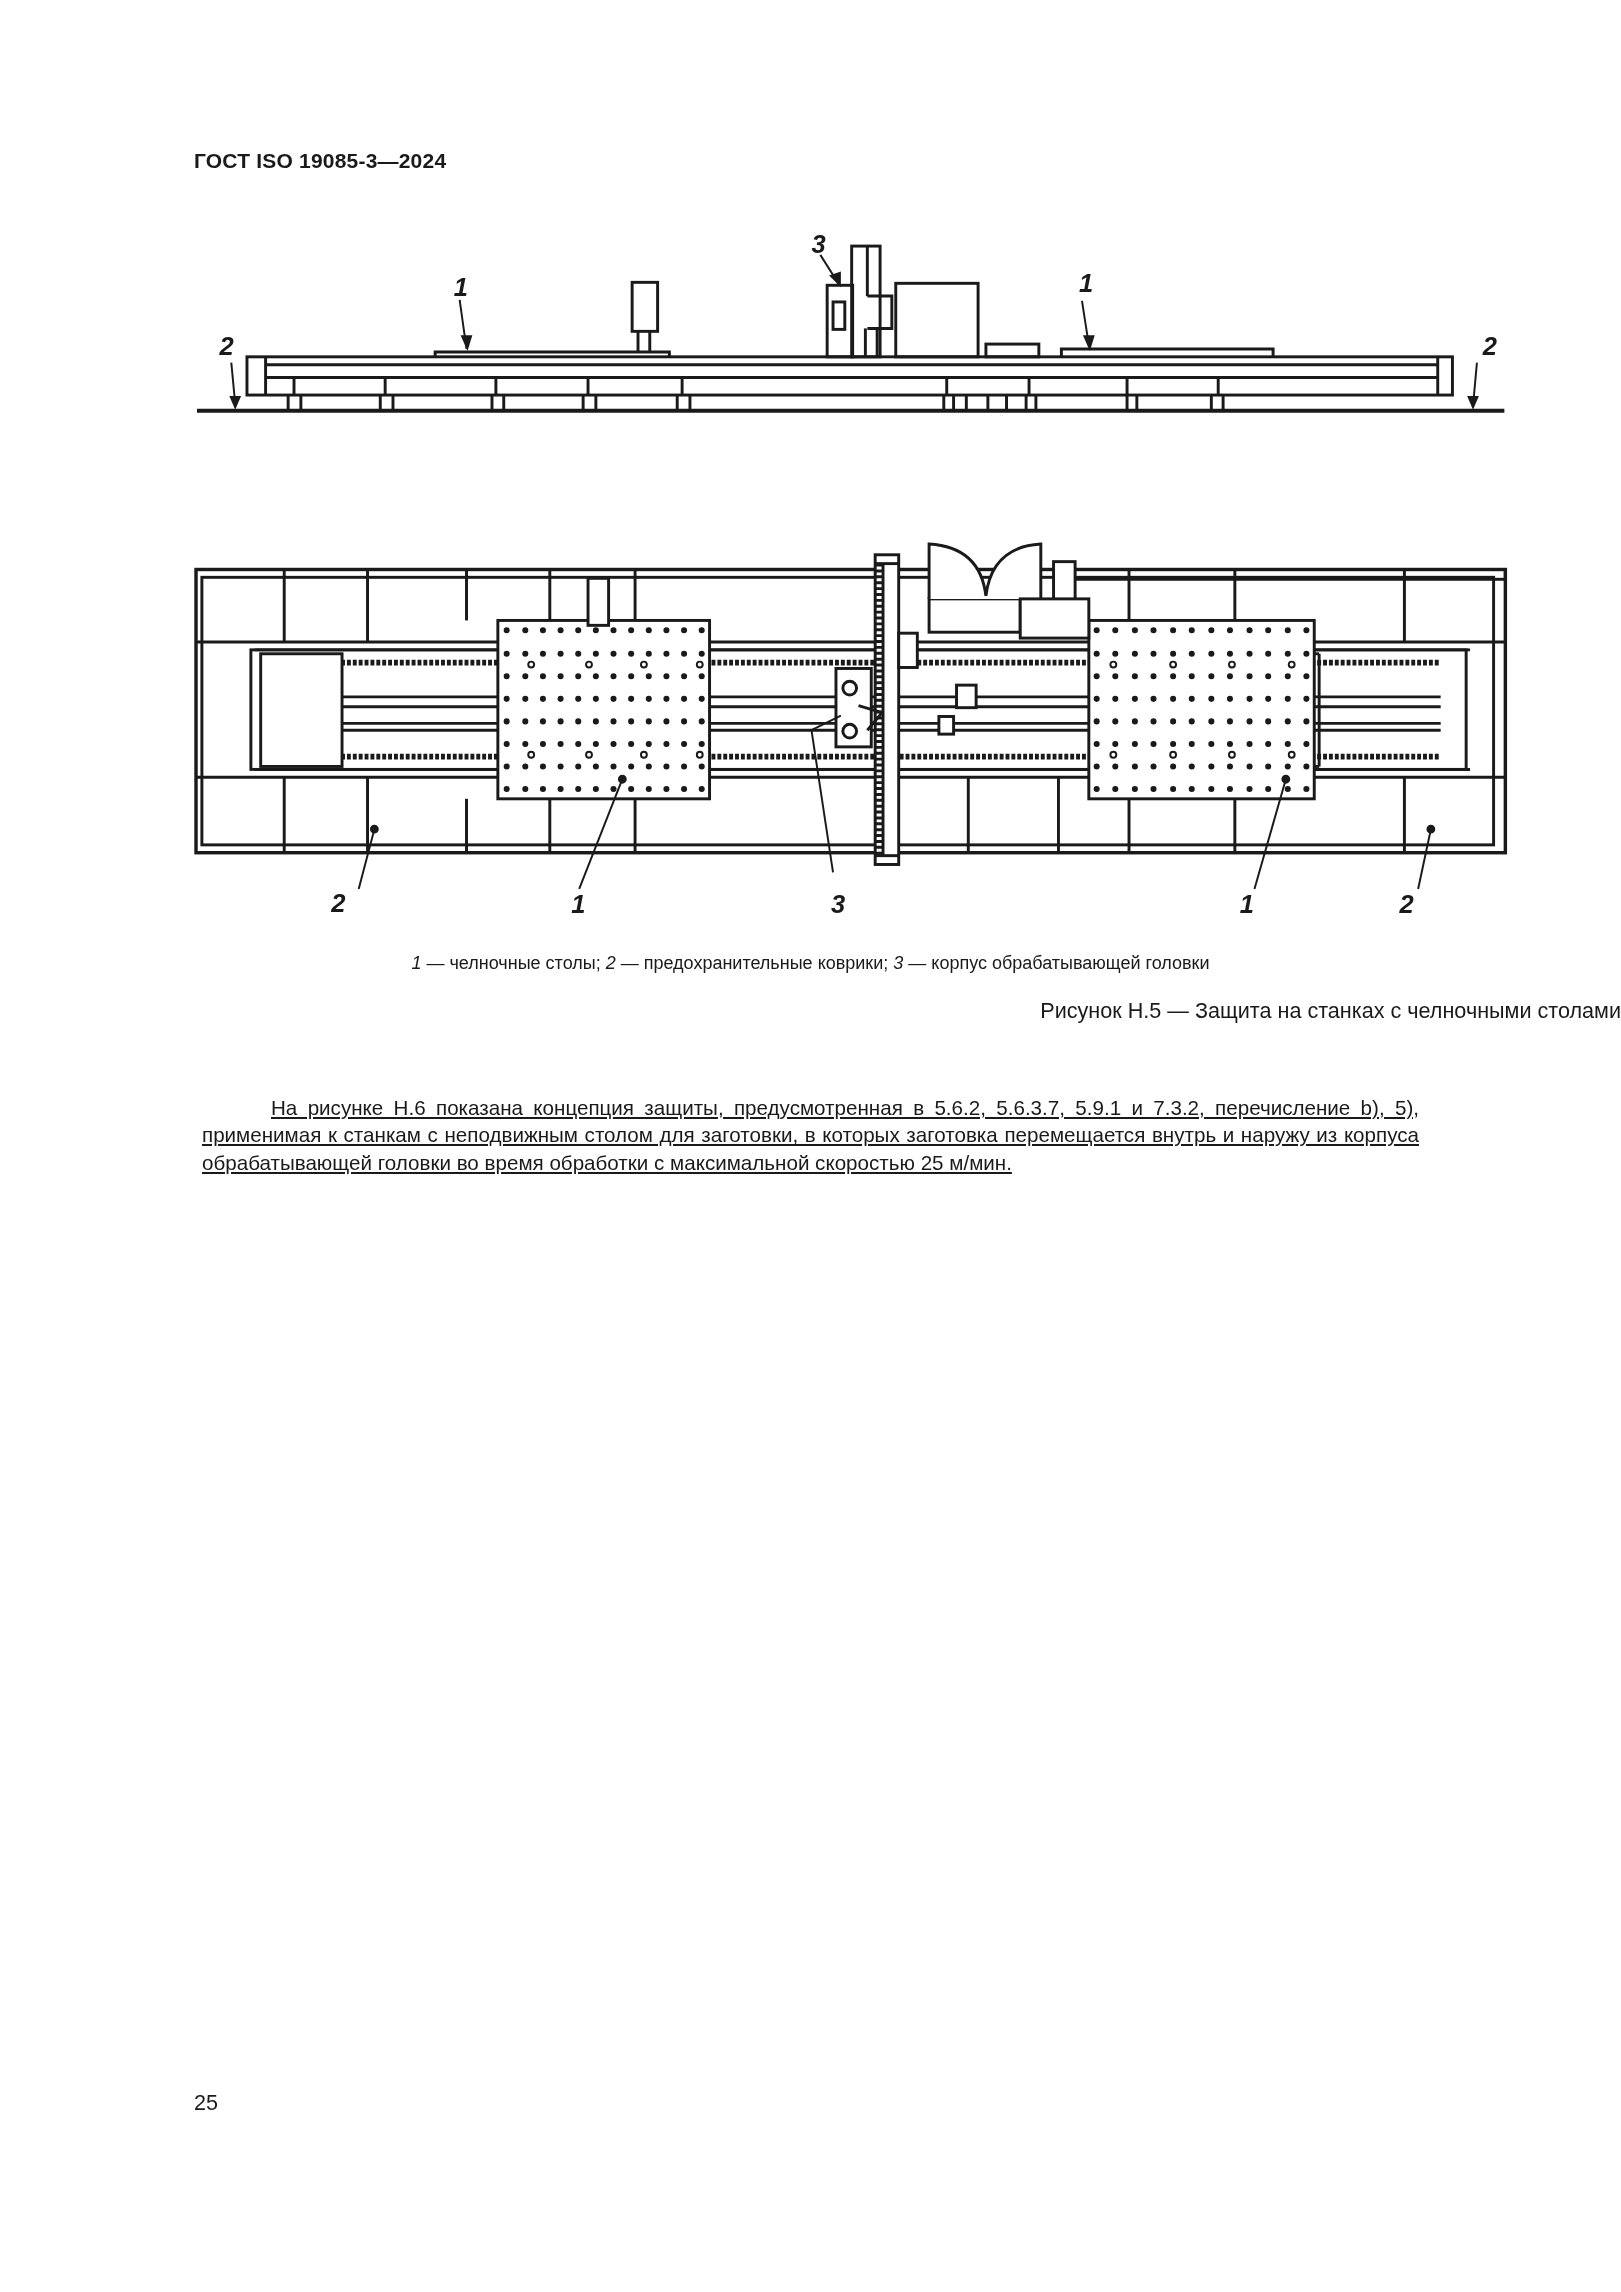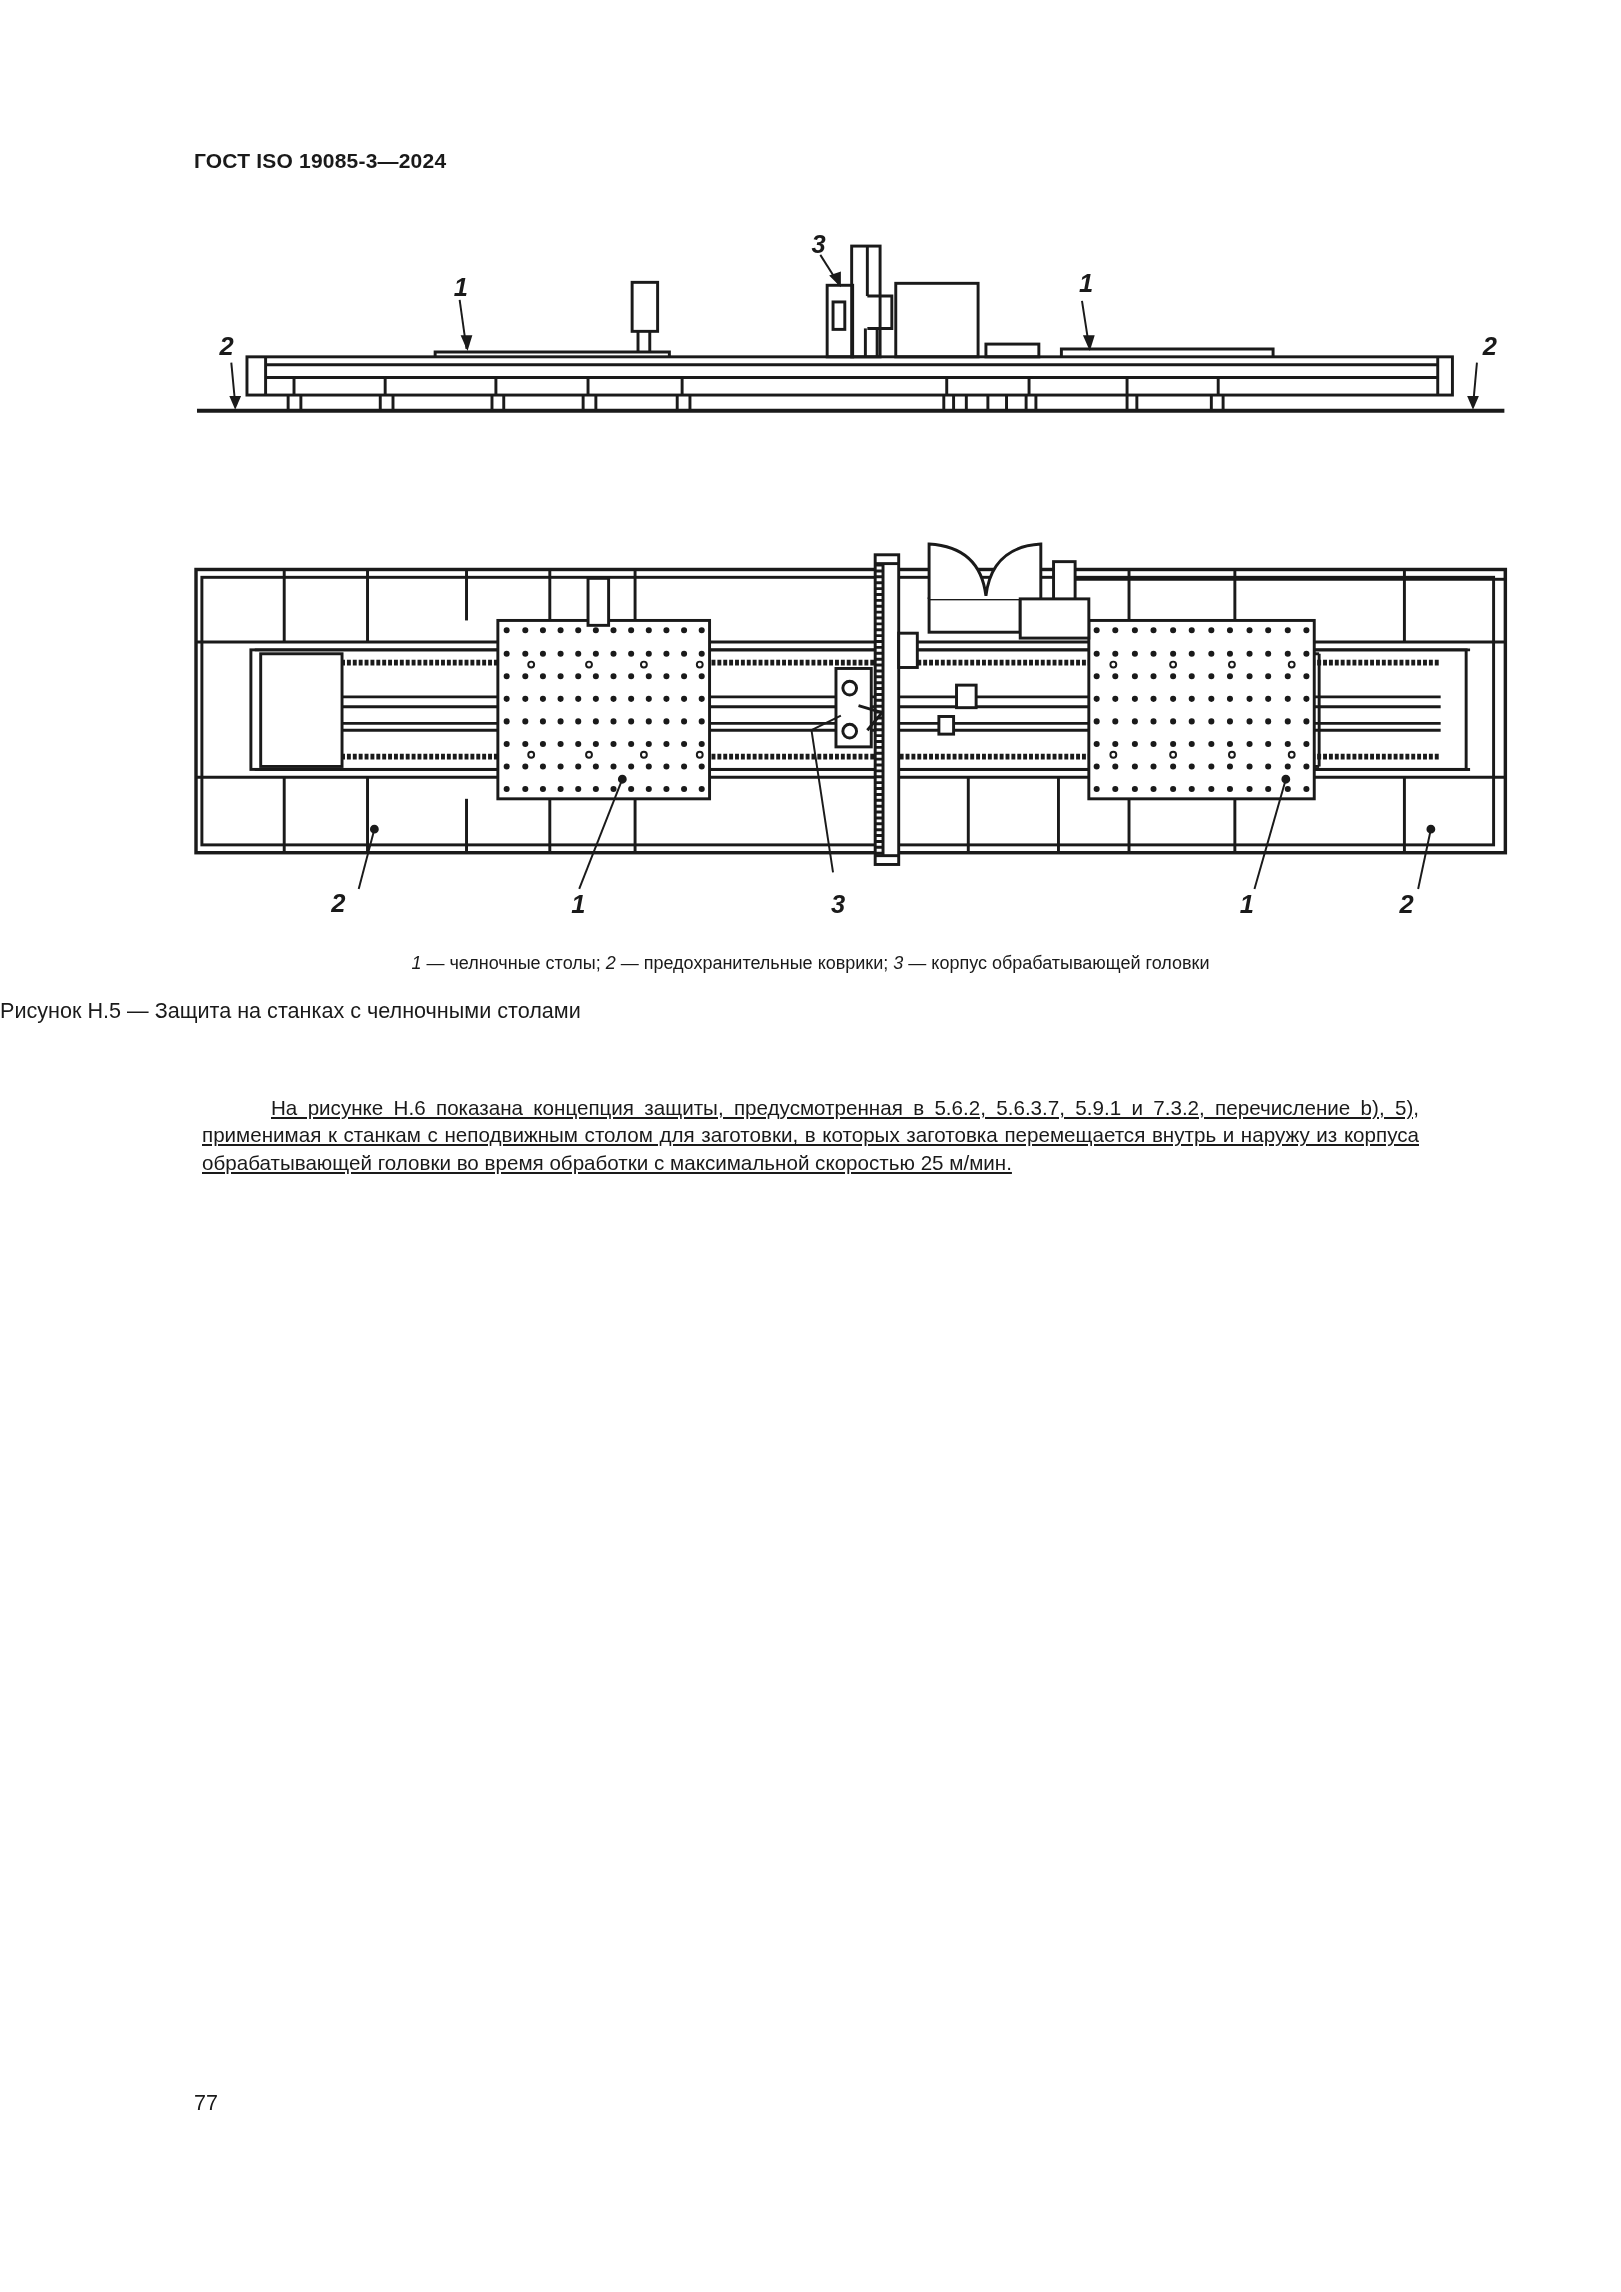--- a/index.html
+++ b/index.html
@@ -1,21 +1,21 @@
 <!DOCTYPE html>
 <html><head>
 <meta charset="utf-8">
 <style>
   html, body { margin: 0; padding: 0; background: #ffffff; }
   body { width: 1621px; height: 2293px; position: relative; font-family: "Liberation Sans", sans-serif; color: #1a1a1a; overflow: hidden; }
   .header { position: absolute; left: 194px; top: 149px; font-size: 21px; font-weight: bold; letter-spacing: 0.2px; }
   .fig { position: absolute; left: 0; top: 0; }
   .legend { position: absolute; left: 0; width: 1621px; top: 953px; text-align: center; font-size: 18px; }
   .legend i { font-style: italic; }
-  .caption { position: absolute; left: 0; width: 1621px; top: 998px; text-align: left; font-size: 21.6px; }
+  .caption { position: absolute; left: 0; width: 1621px; top: 998px; text-align: right; font-size: 21.6px; }
   .para { position: absolute; left: 194px; top: 1086px; width: 1233px; font-size: 20.6px; line-height: 27.4px; text-align: justify; }
   .para p { margin: 8px; text-indent: 69px; text-decoration: underline; }
   .pageno { position: absolute; left: 194px; top: 2090px; font-size: 21.6px; }
   .lbl { font-family: "Liberation Sans", sans-serif; font-style: italic; font-weight: bold; font-size: 26px; fill: #1a1a1a; }
   svg line, svg rect, svg path, svg circle { stroke: #1a1a1a; }
 </style>
 </head>
 <body>
 
 <div class="header">ГОСТ ISO 19085-3—2024</div>
@@ -417,14 +417,14 @@
 <div class="legend">
   <i>1</i><span> — челночные столы; </span><i>2</i><span> — предохранительные коврики; </span><i>3</i><span> — корпус обрабатывающей головки</span>
 </div>
 
 <div class="caption">Рисунок Н.5 — Защита на станках с челночными столами</div>
 
 <div class="para">
   <p>На рисунке Н.6 показана концепция защиты, предусмотренная в 5.6.2, 5.6.3.7, 5.9.1 и 7.3.2, перечисление b), 5), применимая к станкам с неподвижным столом для заготовки, в которых заготовка перемещается внутрь и наружу из корпуса обрабатывающей головки во время обработки с максимальной скоростью 25 м/мин.</p>
 </div>
 
-<div class="pageno">77</div>
+<div class="pageno">25</div>
 
 
 </body></html>

